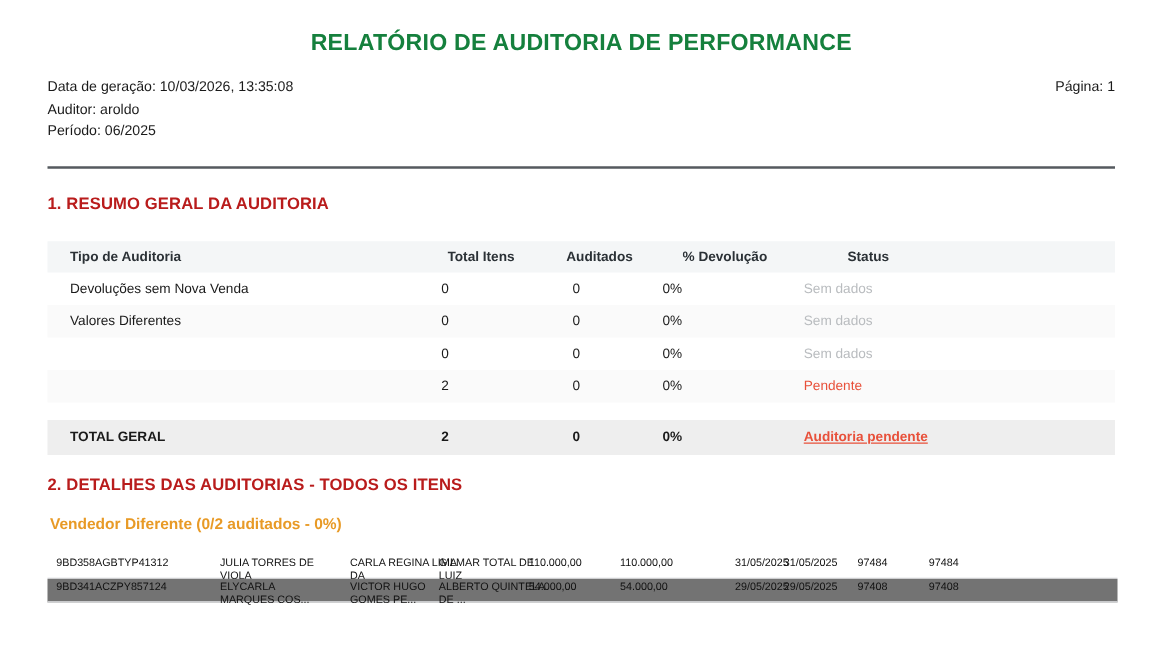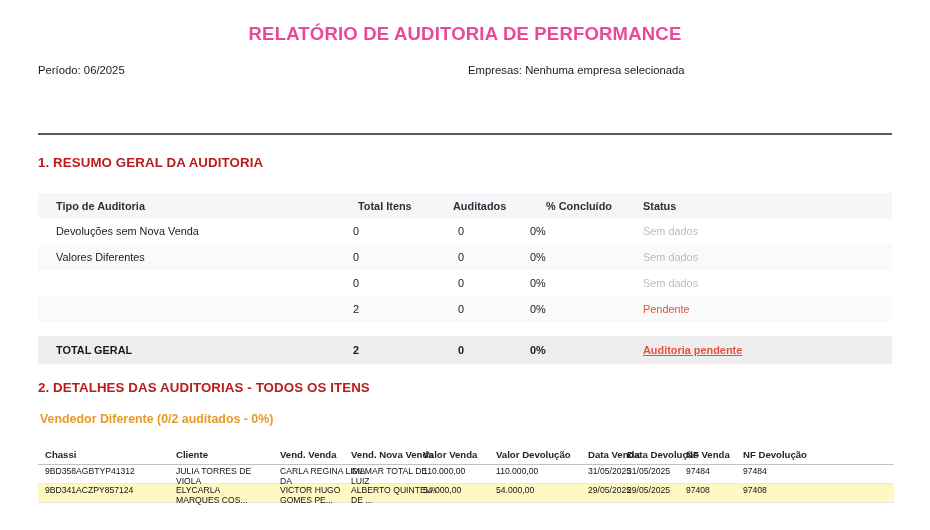--- a/index.html
+++ b/index.html
@@ -27,21 +27,21 @@
   
   .doc-title {
     position: absolute;
     top: 23px;
     left: 0;
     width: 930px;
     text-align: center;
     font-size: 18.5px;
     font-weight: bold;
     letter-spacing: 0.2px;
-    color: #ec4899;
+    color: #15803d;
   }
 
   
   .meta {
     position: absolute;
     top: 62px;
     left: 38px;
     width: 854px;
     font-size: 11.3px;
     line-height: 17.5px;
@@ -121,21 +121,21 @@
   .c-aud    { left: 420px; width: 95px; }
   .c-pct    { left: 492px; width: 95px; }
   .c-status { left: 605px; width: 240px; }
 
   .summary-table .row.head .c-total,
   .summary-table .row.head .c-aud,
   .summary-table .row.head .c-pct { justify-content: flex-start; }
   .summary-table .row.head .c-total { left: 320px; }
   .summary-table .row.head .c-aud   { left: 415px; }
   .summary-table .row.head .c-pct   { left: 508px; }
-  .summary-table .row.head .c-status{ left: 605px; }
+  .summary-table .row.head .c-status{ left: 640px; }
 
   .gap-row { height: 14px; width: 854px; }
 
   .total-row {
     position: relative;
     height: 28px;
     width: 854px;
     background: #eeeeee;
     font-weight: bold;
   }
@@ -175,21 +175,21 @@
     display: flex;
     align-items: center;
     white-space: nowrap;
   }
   .detail-row {
     position: relative;
     height: 18px;
     width: 856px;
     border-bottom: 1px solid #e6e8ea;
   }
-  .detail-row.stripe { background: #fef9c3; }
+  .detail-row.stripe { background: #737373; }
   .detail-row .cell {
     position: absolute;
     top: 2px;
     white-space: nowrap;
     line-height: 9.5px;
     font-size: 8.6px;
     color: #111111;
   }
   .detail-row .cell.wrap {
     white-space: normal;
@@ -210,35 +210,41 @@
 </style>
 </head>
 <body>
 
 <div class="page">
 
   <div class="doc-title">RELATÓRIO DE AUDITORIA DE PERFORMANCE</div>
 
   <div class="meta">
     <div class="meta-row">
+      <span class="meta-left">Data de geração: 10/03/2026, 13:35:08</span>
+      <span class="meta-right">Página: 1</span>
+    </div>
+    <div class="meta-row">
+      <span class="meta-left">Auditor: aroldo</span>
+    </div>
+    <div class="meta-row">
       <span class="meta-left">Período: 06/2025</span>
-      <span class="meta-center">Empresas: Nenhuma empresa selecionada</span>
     </div>
   </div>
 
   <div class="rule"></div>
 
   <div class="section-heading" id="sec1-heading">1. RESUMO GERAL DA AUDITORIA</div>
 
   <div class="summary-table">
     <div class="row head" style="background: rgb(244, 246, 247);">
       <div class="cell c-total">Total Itens</div>
       <div class="cell c-tipo">Tipo de Auditoria</div>
       <div class="cell c-aud">Auditados</div>
-      <div class="cell c-pct">% Concluído</div>
+      <div class="cell c-pct">% Devolução</div>
       <div class="cell c-status">Status</div>
     </div>
 
     <div class="row">
       <div class="cell c-tipo">Devoluções sem Nova Venda</div>
       <div class="cell c-total">0</div>
       <div class="cell c-aud">0</div>
       <div class="cell c-pct">0%</div>
       <div class="cell c-status status-muted" style="color: rgb(185, 188, 191);">Sem dados</div>
     </div>
@@ -274,32 +280,20 @@
       <div class="cell c-pct">0%</div>
       <div class="cell c-status status-total" style="color: rgb(232, 80, 58);">Auditoria pendente</div>
     </div>
   </div>
 
   <div class="section-heading" id="sec2-heading">2. DETALHES DAS AUDITORIAS - TODOS OS ITENS</div>
 
   <div class="subsection-heading" style="color: rgb(232, 154, 38);">Vendedor Diferente (0/2 auditados - 0%)</div>
 
   <div class="detail-table">
-    <div class="detail-head">
-      <div class="cell d-chassi">Chassi</div>
-      <div class="cell d-cliente">Cliente</div>
-      <div class="cell d-vvenda">Vend. Venda</div>
-      <div class="cell d-vnova">Vend. Nova Venda</div>
-      <div class="cell d-valorv">Valor Venda</div>
-      <div class="cell d-valord">Valor Devolução</div>
-      <div class="cell d-datav">Data Venda</div>
-      <div class="cell d-datad">Data Devolução</div>
-      <div class="cell d-nfv">NF Venda</div>
-      <div class="cell d-nfd">NF Devolução</div>
-    </div>
 
     <div class="detail-row">
       <div class="cell d-chassi">9BD358AGBTYP41312</div>
       <div class="cell d-cliente wrap">JULIA TORRES DE VIOLA</div>
       <div class="cell d-vvenda wrap">CARLA REGINA LIMA DA</div>
       <div class="cell d-vnova wrap">GILMAR TOTAL DE LUIZ</div>
       <div class="cell d-valorv">110.000,00</div>
       <div class="cell d-valord">110.000,00</div>
       <div class="cell d-datav">31/05/2025</div>
       <div class="cell d-datad">31/05/2025</div>

